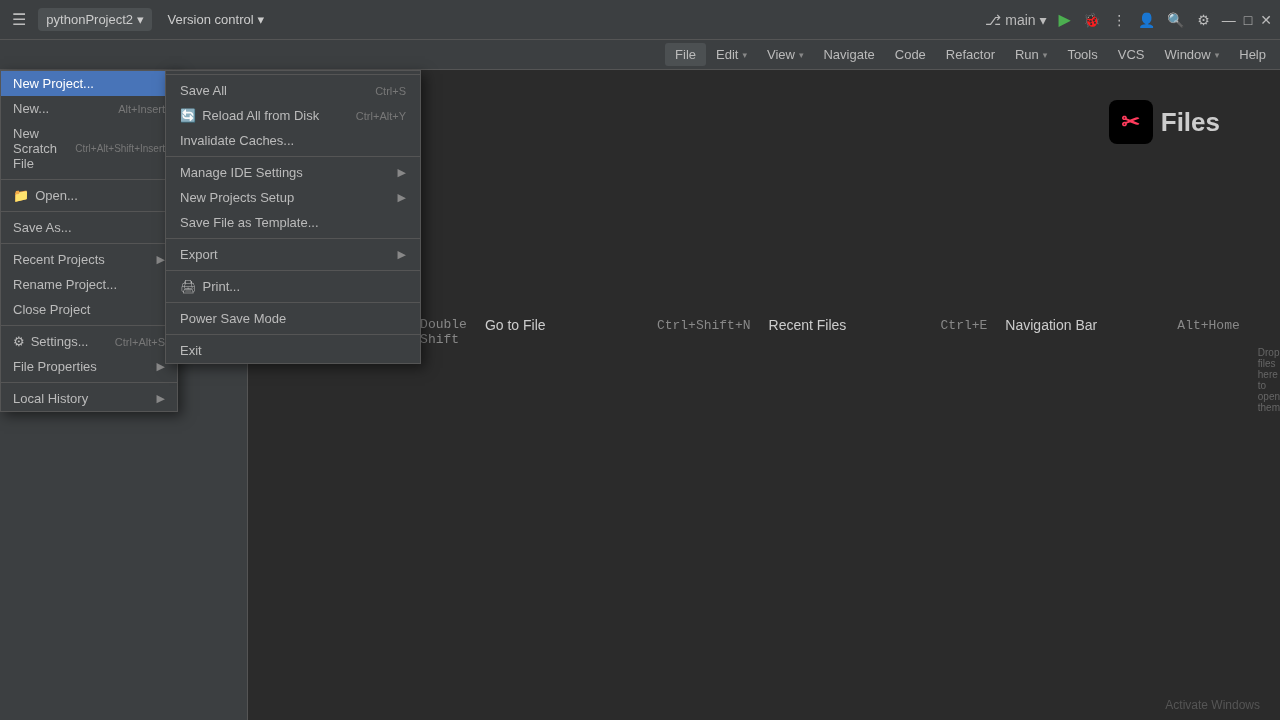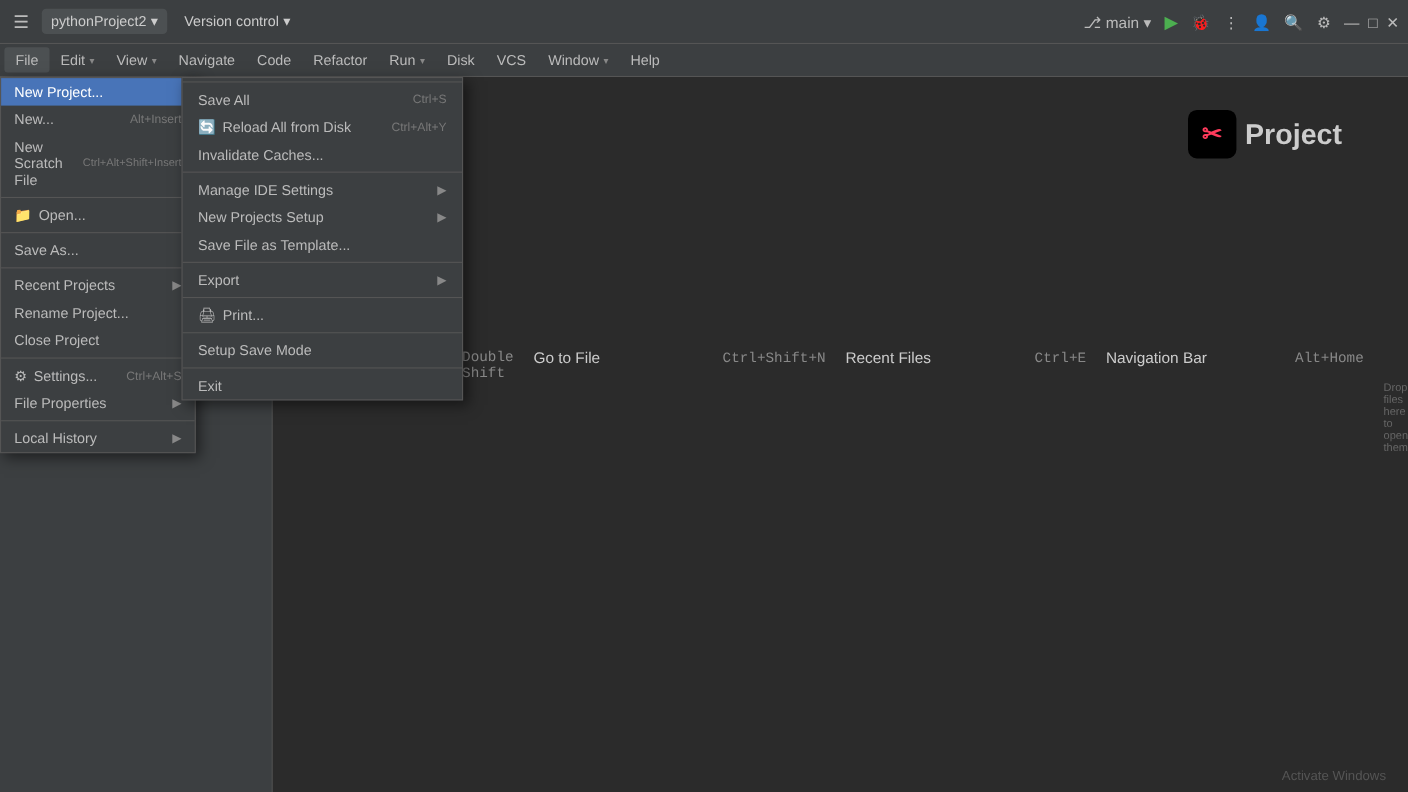--- a/index.html
+++ b/index.html
@@ -79,20 +79,21 @@
     }
 
     
     .menu-bar {
       height: 30px;
       background: #3c3f41;
       display: flex;
       align-items: center;
       padding: 0 4px;
       border-bottom: 1px solid #555;
+      justify-content: flex-end;
     }
     .menu-item {
       padding: 4px 10px;
       cursor: pointer;
       color: #bbb;
       font-size: 13px;
       border-radius: 3px;
       display: flex;
       align-items: center;
       gap: 4px;
@@ -291,21 +292,21 @@
 </div>
 
 <div class="menu-bar">
   <div class="menu-item active">File</div>
   <div class="menu-item">Edit <span class="arrow">▾</span></div>
   <div class="menu-item">View <span class="arrow">▾</span></div>
   <div class="menu-item">Navigate</div>
   <div class="menu-item">Code</div>
   <div class="menu-item">Refactor</div>
   <div class="menu-item">Run <span class="arrow">▾</span></div>
-  <div class="menu-item">Disk</div>
+  <div class="menu-item">Tools</div>
   <div class="menu-item">VCS</div>
   <div class="menu-item">Window <span class="arrow">▾</span></div>
   <div class="menu-item">Help</div>
 </div>
 
 <div class="main-layout">
 
   <div class="sidebar">
     <div class="sidebar-item">
       <span>▾ 📁</span>
@@ -377,21 +378,21 @@
     </div>
   </div>
 
   <div class="content-area">
 
     <div class="capcut-logo">
       <div style="display:flex;align-items:center;gap:8px;">
         <div style="width:44px;height:44px;background:#000;display:flex;align-items:center;justify-content:center;border-radius:8px;">
           <span style="color:#ff3b5c;font-size:22px;font-weight:bold;">✂</span>
         </div>
-        <span style="font-size:26px;font-weight:600;color:#ccc;">Project</span>
+        <span style="font-size:26px;font-weight:600;color:#ccc;">Files</span>
       </div>
     </div>
 
     <div class="center-hints">
       <div class="hint-row">
         <span class="hint-label">Search Everywhere</span>
         <kbd class="hint-key">Double Shift</kbd>
       </div>
       <div class="hint-row">
         <span class="hint-label">Go to File</span>
@@ -488,19 +489,19 @@
   <div class="file-submenu-item">
     <span class="item-label">Export</span>
     <span class="arrow-right">▶</span>
   </div>
   <div class="file-submenu-divider"></div>
   <div class="file-submenu-item">
     <span class="item-label"><span>🖨</span> Print...</span>
   </div>
   <div class="file-submenu-divider"></div>
   <div class="file-submenu-item">
-    <span class="item-label">Setup Save Mode</span>
+    <span class="item-label">Power Save Mode</span>
   </div>
   <div class="file-submenu-divider"></div>
   <div class="file-submenu-item">
     <span class="item-label">Exit</span>
   </div>
 </div>
 
 </body></html>

